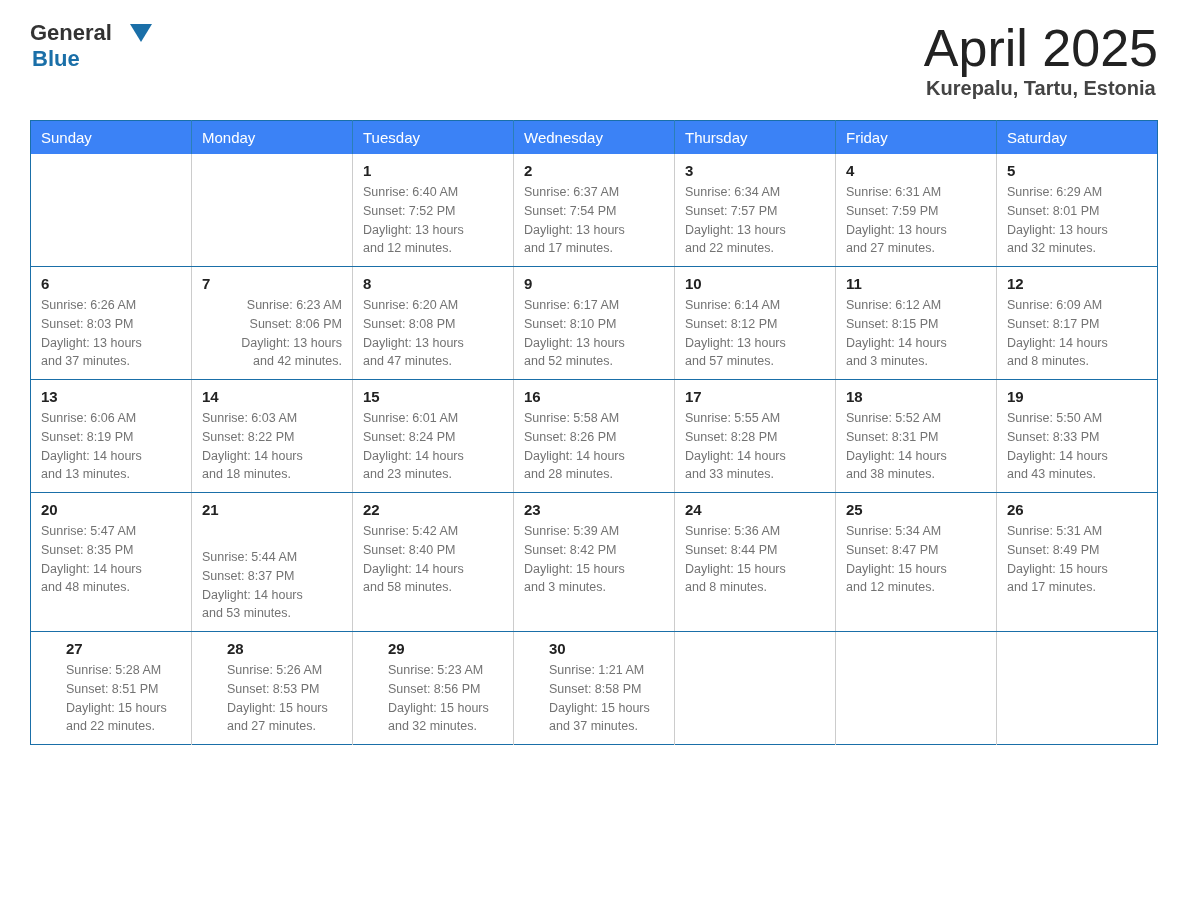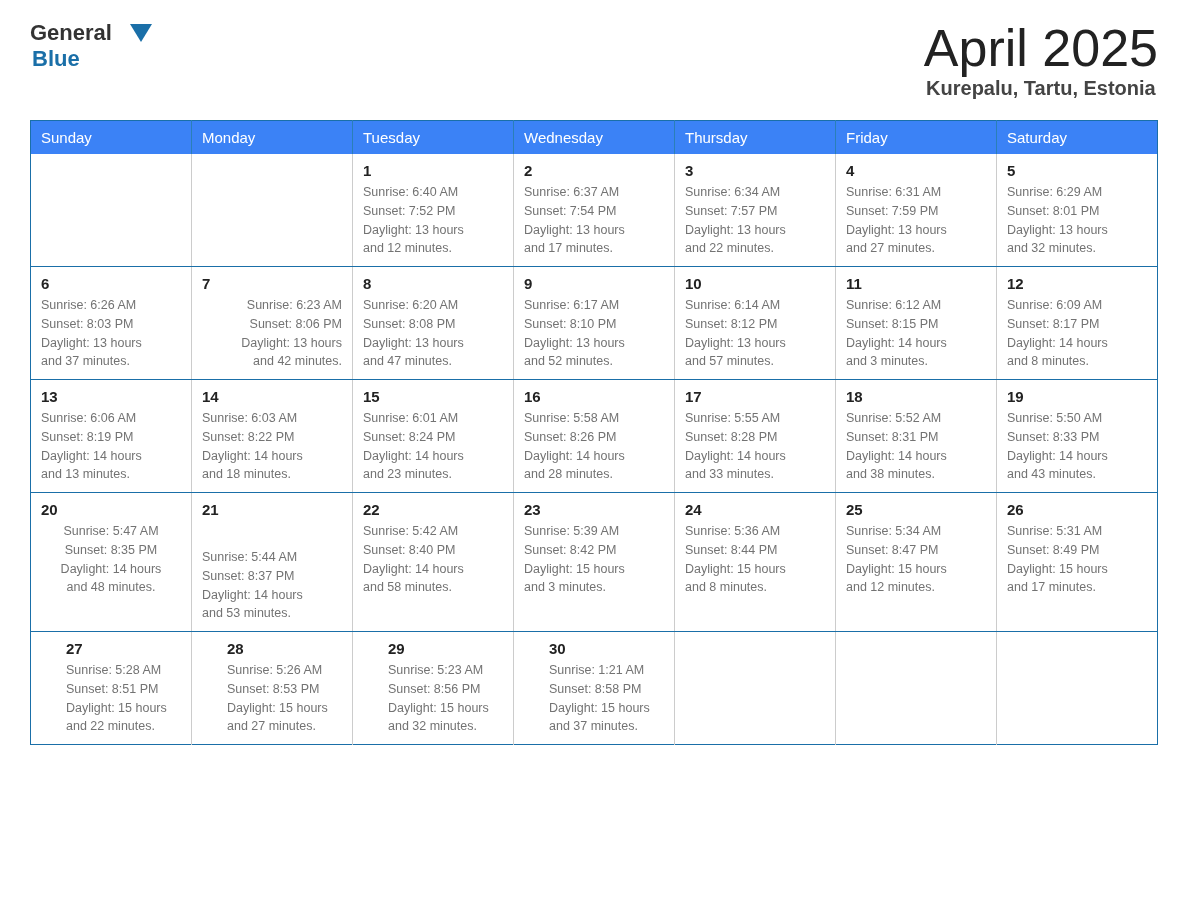--- a/index.html
+++ b/index.html
@@ -264,21 +264,21 @@
           <span class="day-number">19</span>
           <div class="day-info" style="white-space: pre-line;">Sunrise: 5:50 AM
 Sunset: 8:33 PM
 Daylight: 14 hours
 and 43 minutes.</div>
         </td>
       </tr>
       <tr>
         <td>
           <span class="day-number">20</span>
-          <div class="day-info" style="white-space: pre-line; text-align: center;">Sunrise: 5:47 AM
+          <div class="day-info" style="white-space: pre-line;">Sunrise: 5:47 AM
 Sunset: 8:35 PM
 Daylight: 14 hours
 and 48 minutes.</div>
         </td>
         <td>
           <span class="day-number">21</span>
           <div class="day-info" style="white-space: pre-line; margin-top: 30px;">Sunrise: 5:44 AM
 Sunset: 8:37 PM
 Daylight: 14 hours
 and 53 minutes.</div>

